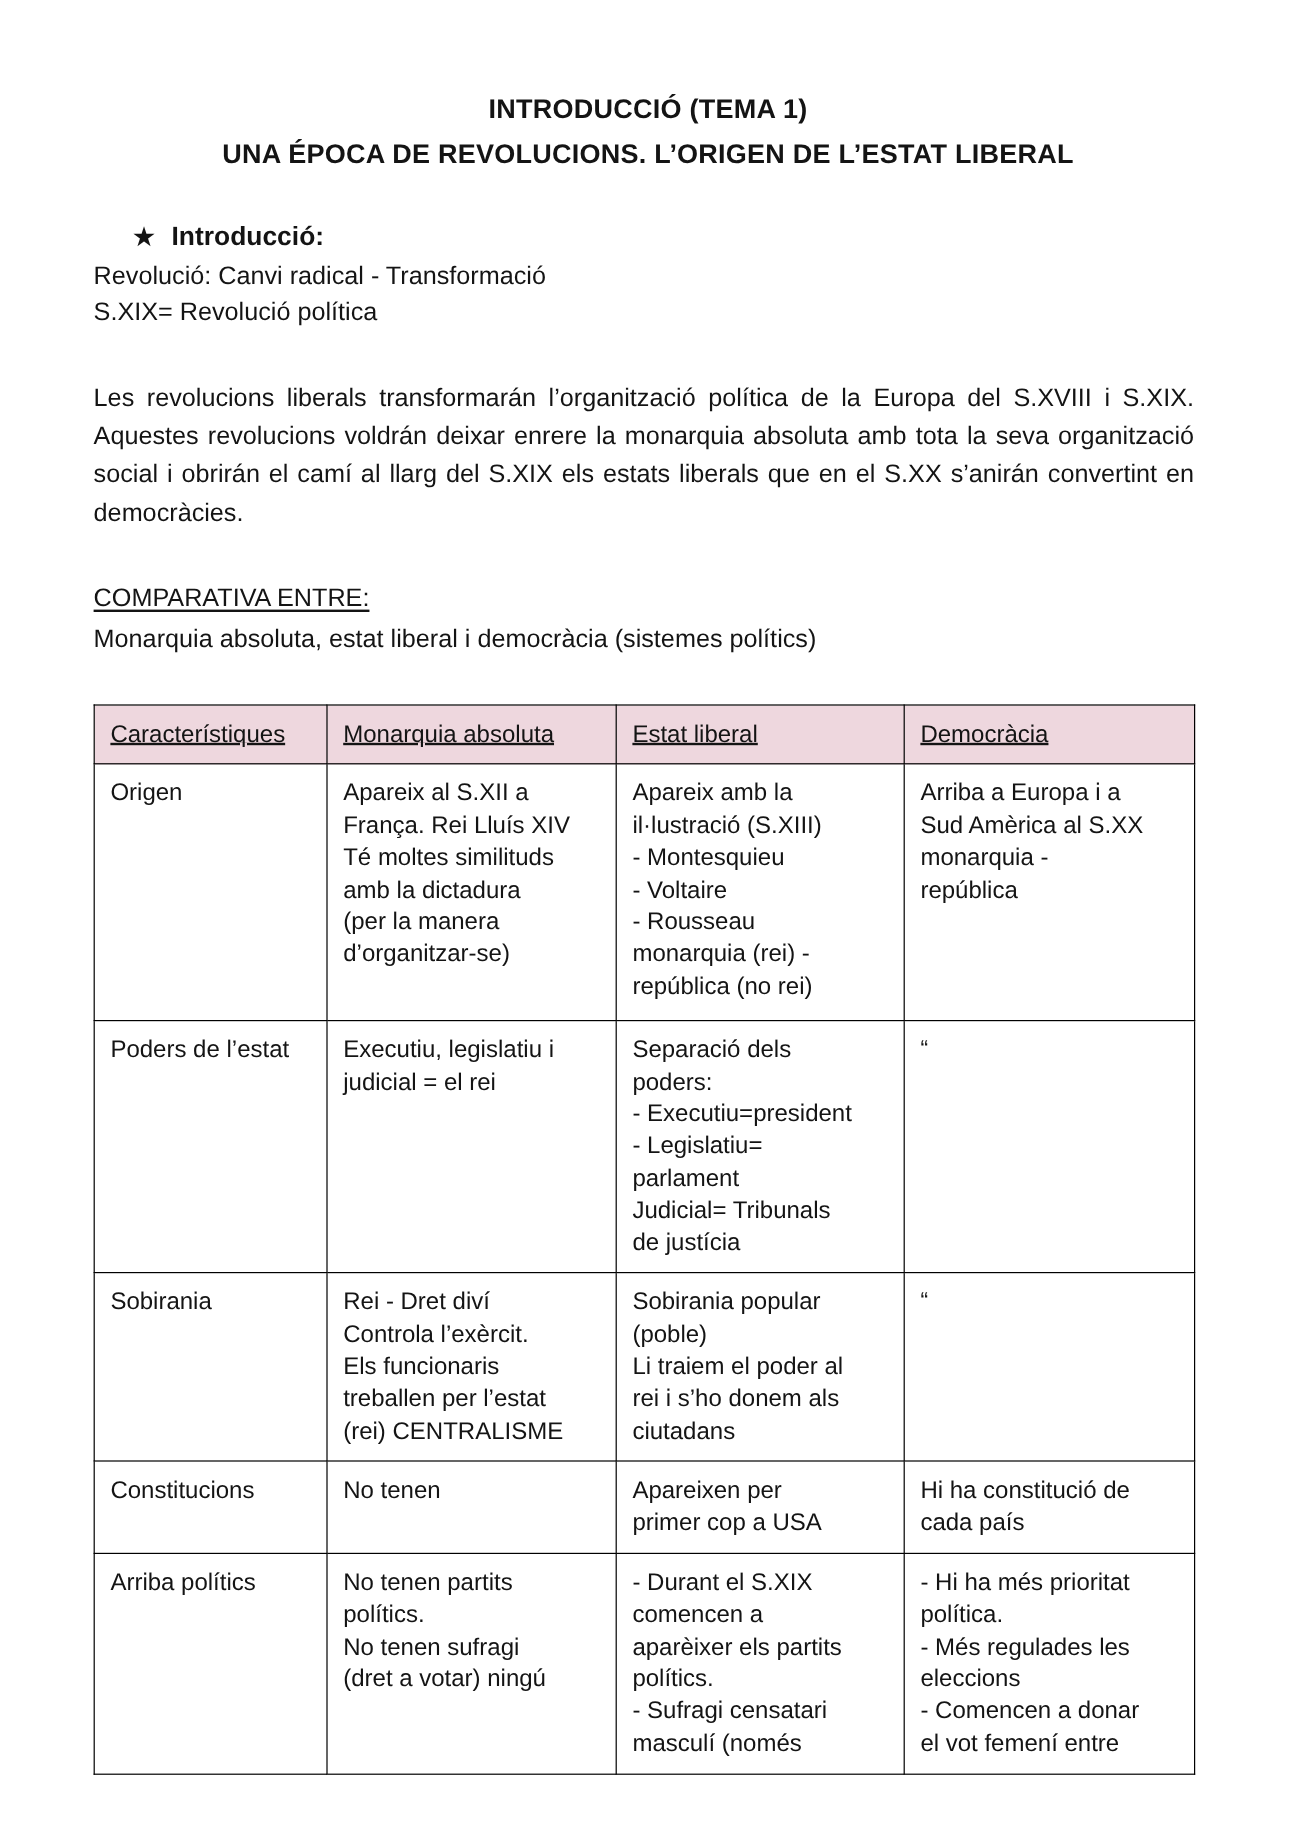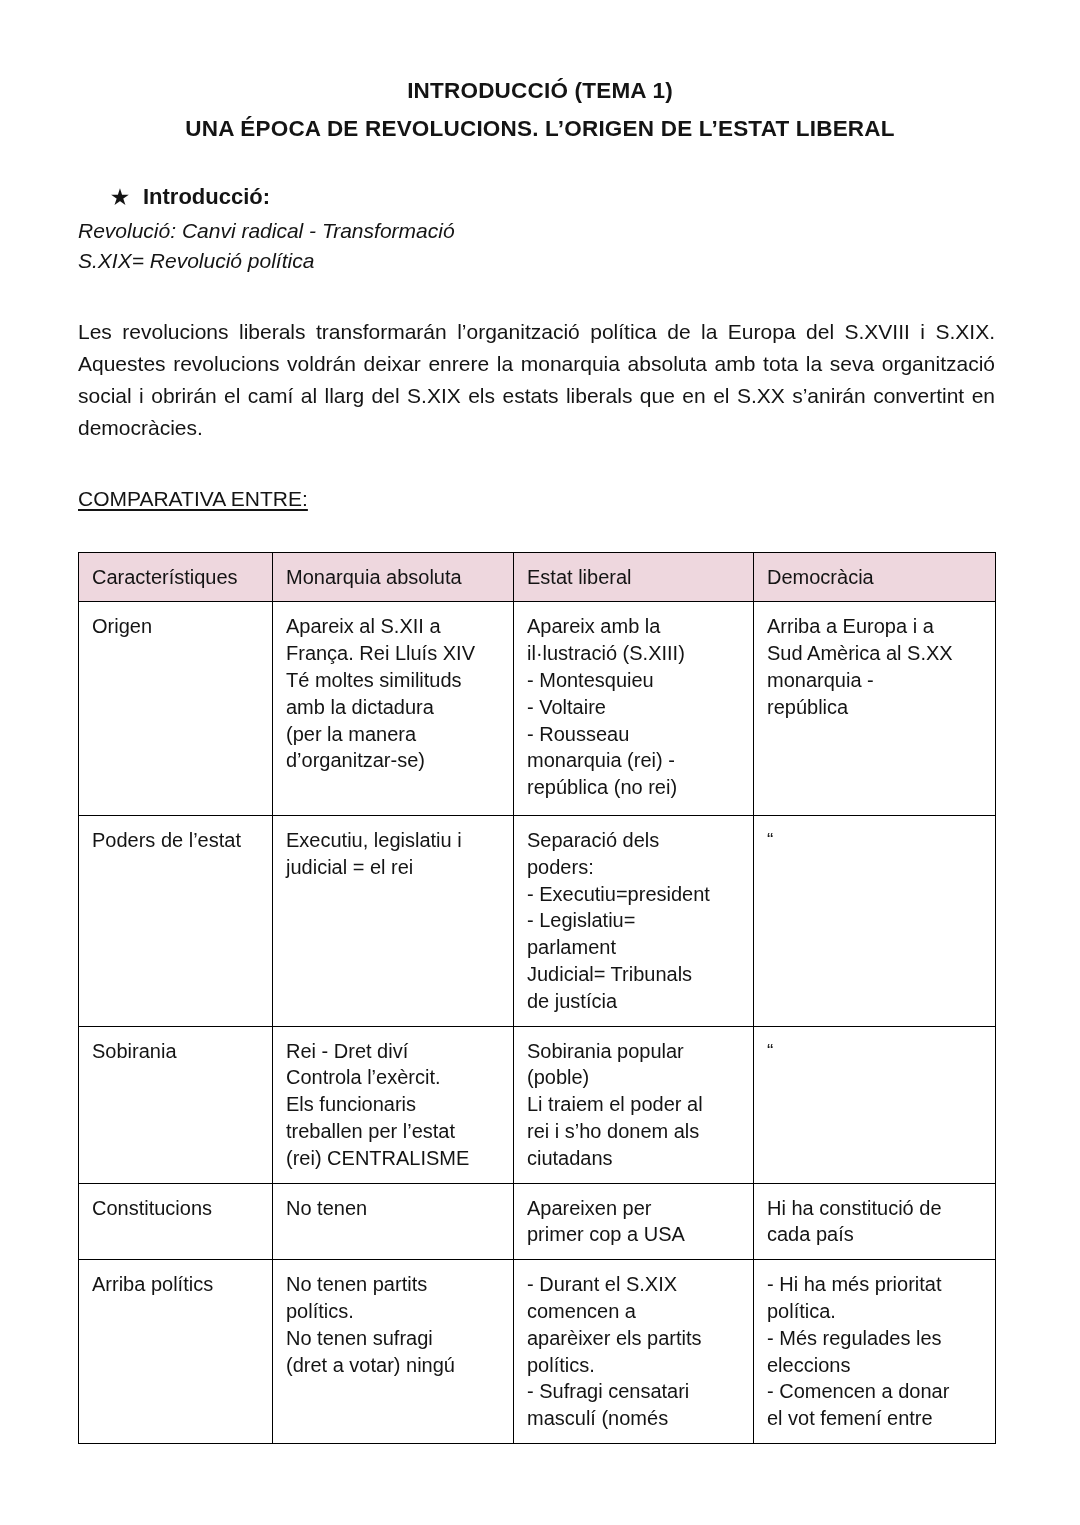--- a/index.html
+++ b/index.html
@@ -56,21 +56,21 @@
   }
 
   
   .body-block {
     padding-left: 78px;
     padding-right: 85px;
     font-size: 21px;
     line-height: 1.42;
   }
   .tight-lines { margin-top: 6px; }
-  .tight-lines .line { margin: 0; font-style: italic; }
+  .tight-lines .line { margin: 0; }
 
   .para-justified {
     margin: 0;
     padding-top: 40px;
     text-align: justify;
     text-justify: inter-word;
     line-height: 1.52;
   }
 
   .comparativa-label {
@@ -106,20 +106,21 @@
     border: 1.6px solid #000000;
     vertical-align: top;
     text-align: left;
     padding: 11px 11px 11px 13px;
     font-weight: normal;
   }
   table.compare thead th {
     background: #eed7de;
     height: 27px;
     padding-bottom: 10px;
+    text-decoration: underline;
   }
   td .cell-text {
     white-space: pre-line;
     display: block;
   }
   td.ditto .cell-text {
     font-size: 19px;
     letter-spacing: 0;
   }
   tr.row-origen td { padding-bottom: 14px; }
@@ -142,20 +143,21 @@
 
     <div class="tight-lines">
       <p class="line">Revolució: Canvi radical - Transformació</p>
       <p class="line">S.XIX= Revolució política</p>
     </div>
 
     <p class="para-justified">Les revolucions liberals transformarán l’organització política de la Europa del S.XVIII i S.XIX. Aquestes revolucions voldrán deixar enrere la monarquia absoluta amb tota la seva organització social i obrirán el camí al llarg del S.XIX els estats liberals que en el S.XX s’anirán convertint en democràcies.</p>
 
     <p class="comparativa-label">COMPARATIVA ENTRE:</p>
 
+    <p class="comparativa-sub">Monarquia absoluta, estat liberal i democràcia (sistemes polítics)</p>
   </div>
 
   <div class="table-wrap">
     <table class="compare">
       <colgroup>
         <col class="c1">
           <col class="c2">
           <col class="c3">
           <col class="c4">
       </colgroup>

